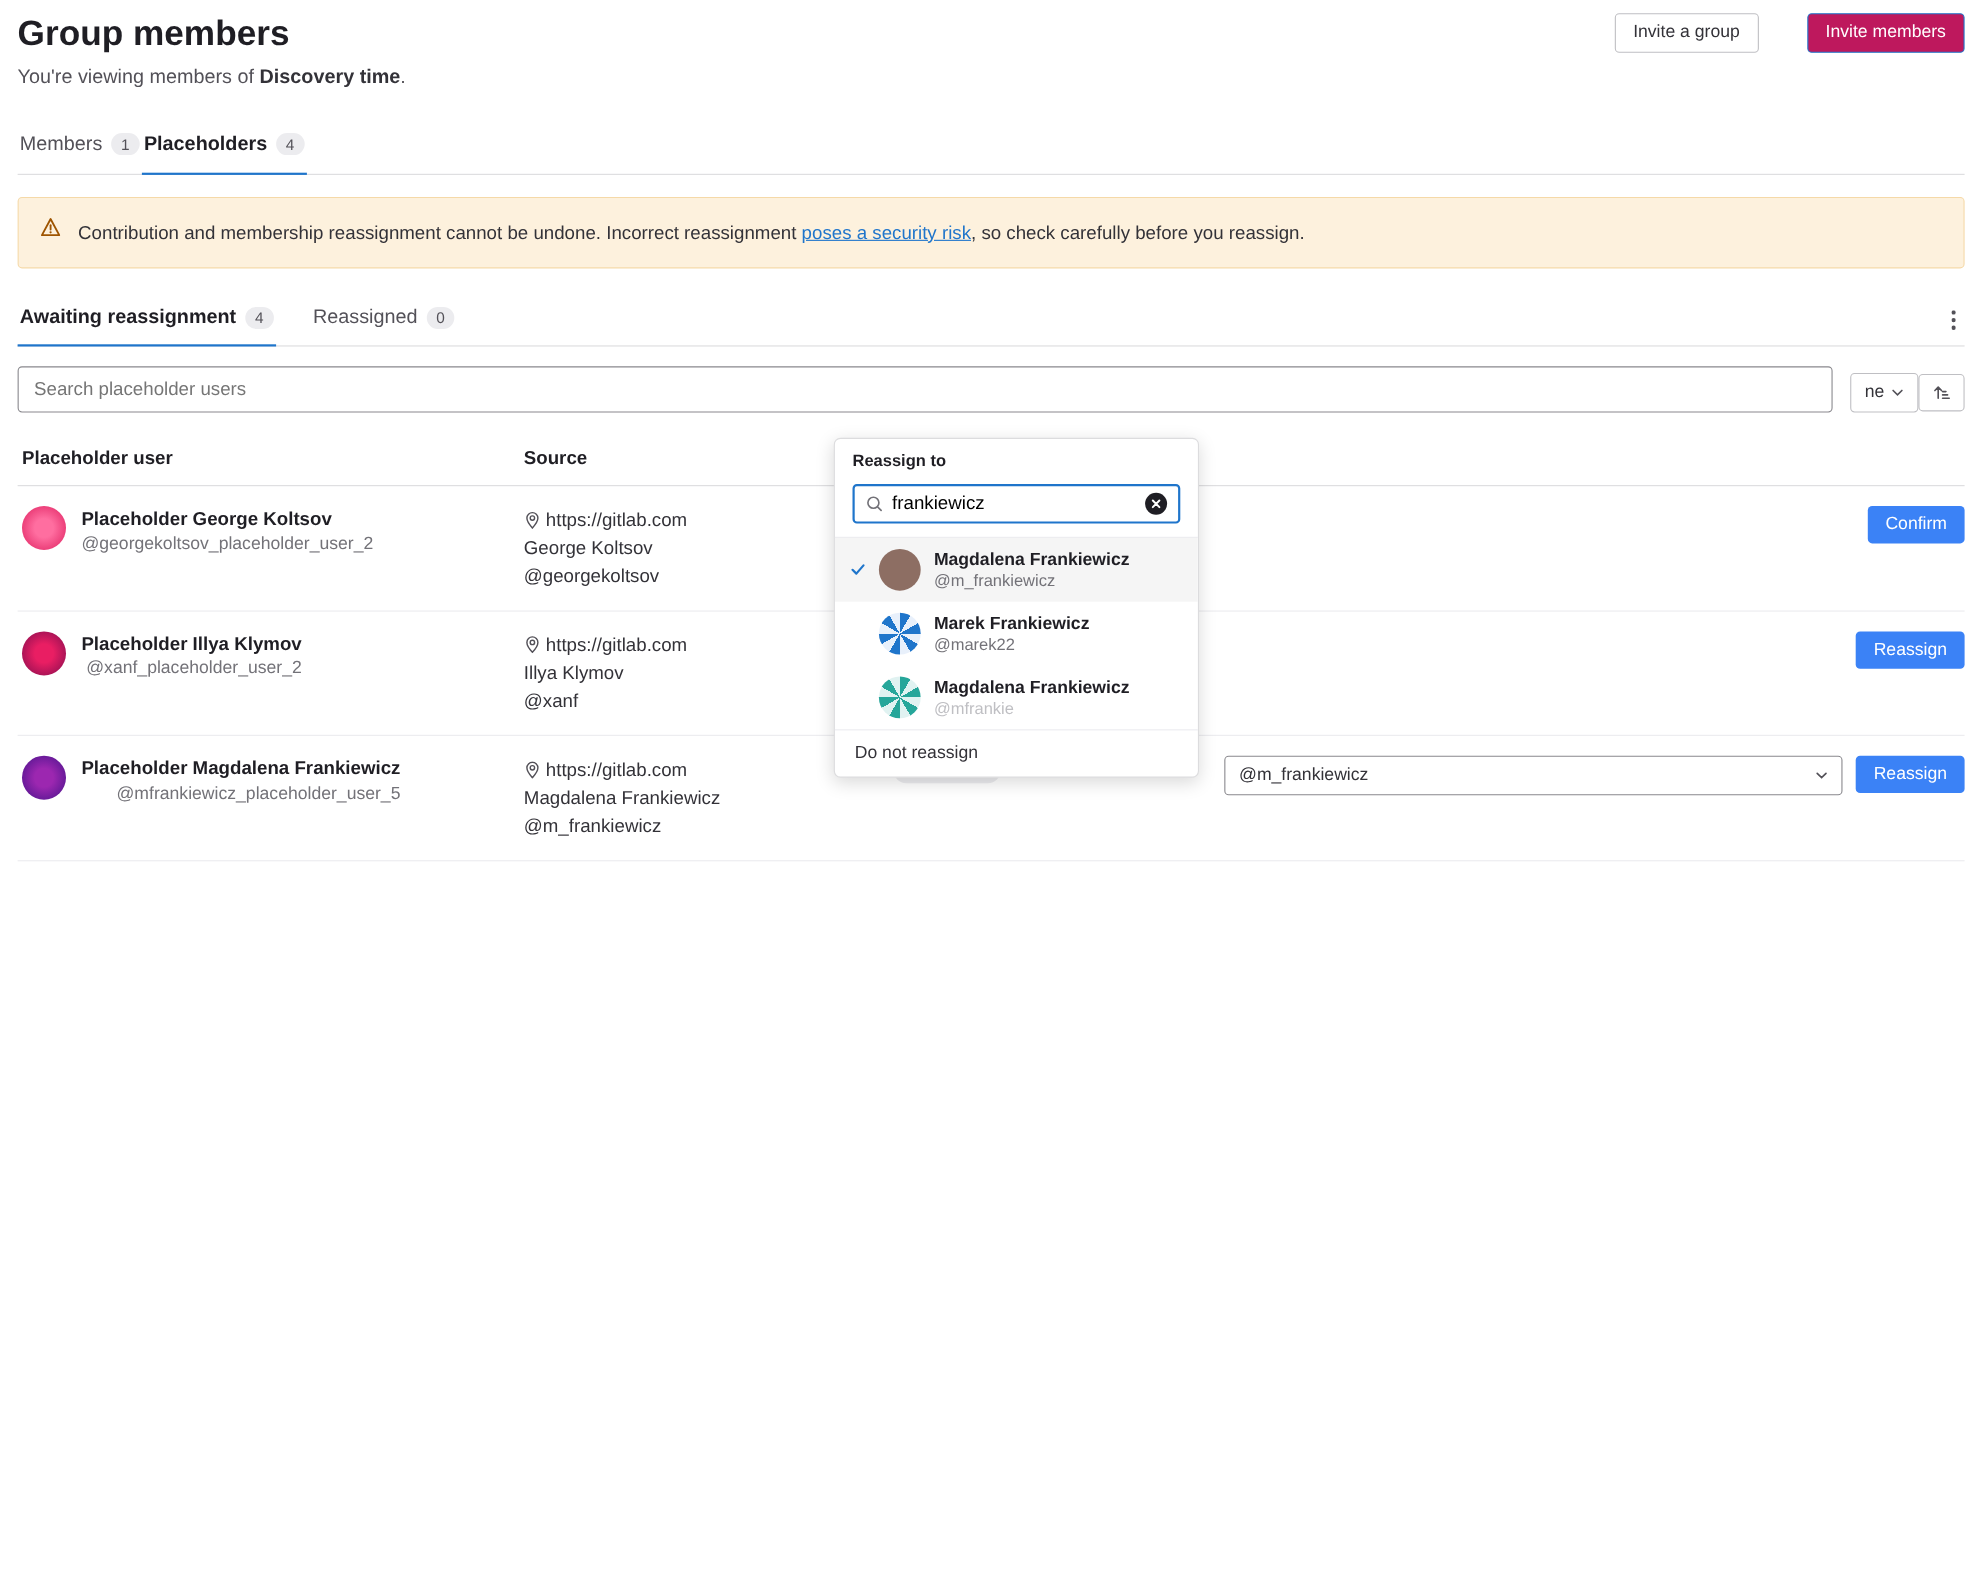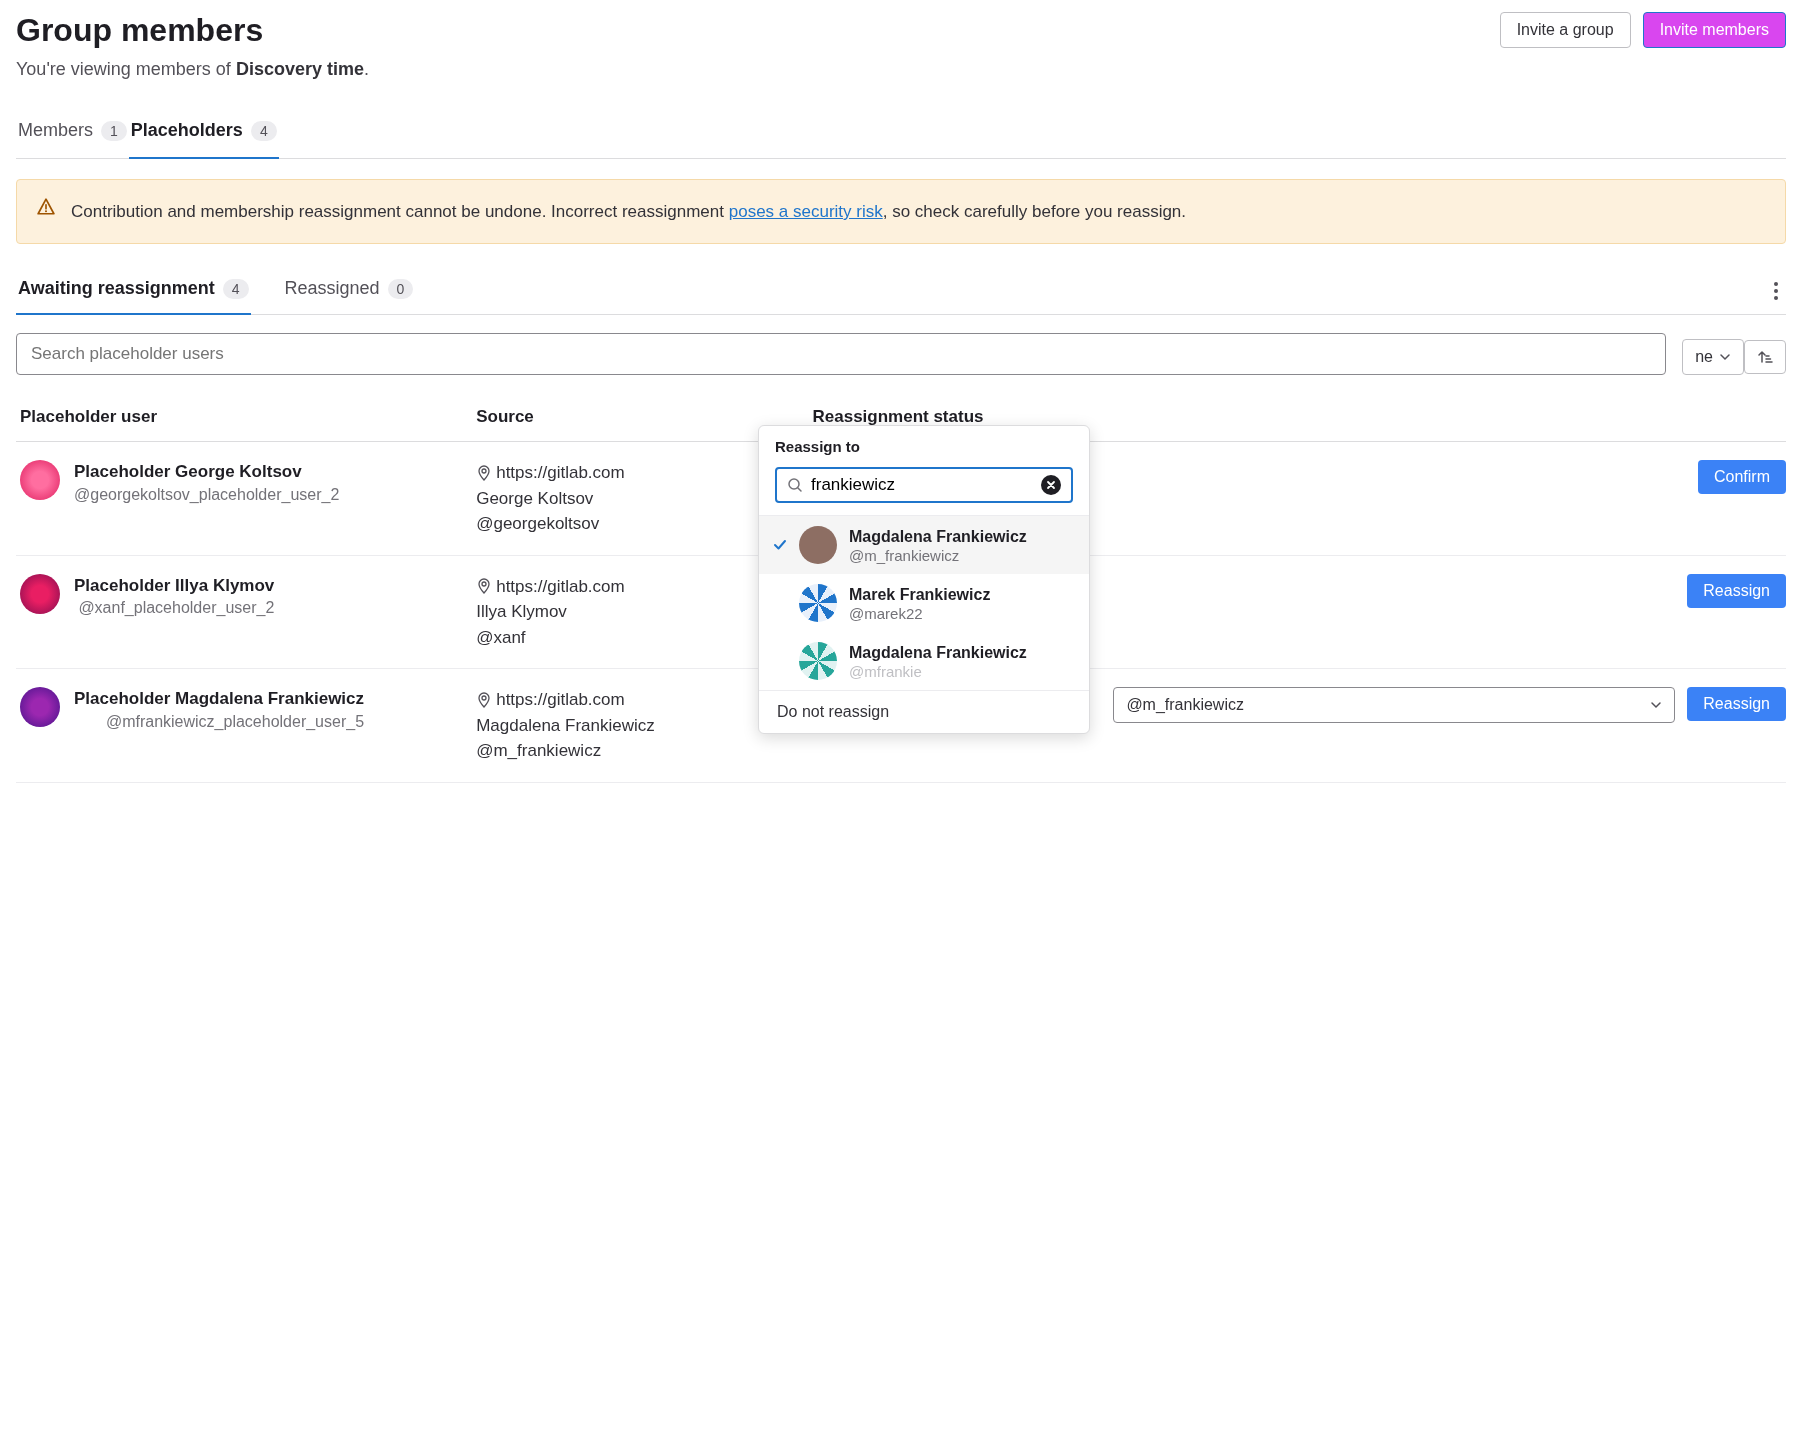--- a/index.html
+++ b/index.html
@@ -1,21 +1,21 @@
 <!DOCTYPE html>
 <html><head>
 <meta charset="utf-8">
 <style>
 * { box-sizing: border-box; margin: 0; padding: 0; }
 body { font-family: -apple-system, BlinkMacSystemFont, "Segoe UI", Helvetica, Arial, sans-serif; color: #333238; padding: 12px 16px; font-size: 14px; }
 .header-row { display: flex; justify-content: space-between; align-items: flex-start; margin-bottom: 10px; }
 h1 { font-size: 32px; font-weight: 700; color: #1f1e24; }
 .btn { display: inline-flex; align-items: center; padding: 8px 16px; font-size: 16px; border-radius: 4px; cursor: pointer; border: 1px solid transparent; font-weight: 400; }
 .btn-default { background: #fff; border-color: #bfbfc3; color: #333238; }
-.btn-primary { background: #d946ef; color: #fff; border-color: #1f75cb; }
+.btn-primary { background: #be185d; color: #fff; border-color: #1f75cb; margin-left: 32px; }
 .subtitle { font-size: 18px; color: #535158; margin-bottom: 28px; }
 .subtitle strong { color: #333238; font-weight: 600; }
 .tabs { display: flex; border-bottom: 1px solid #dcdcde; margin-bottom: 20px; }
 .tab { padding: 12px 2px 16px 2px; font-size: 18px; color: #535158; cursor: pointer; display: flex; align-items: center; gap: 8px; border-bottom: 2px solid transparent; margin-bottom: -1px; }
 .tab.active { color: #1f1e24; font-weight: 600; border-bottom-color: #1f75cb; }
 .badge { background: #ececef; color: #535158; border-radius: 10px; padding: 2px 9px; font-size: 14px; font-weight: 400; }
 .alert { background: #fdf1dd; border: 1px solid #f5d9a8; border-radius: 4px; padding: 18px 20px; display: flex; gap: 16px; margin-bottom: 24px; }
 .alert-icon { color: #9e5400; flex-shrink: 0; }
 .alert-text { font-size: 17px; line-height: 1.6; color: #333238; }
 .alert-text a { color: #1f75cb; text-decoration: underline; }
@@ -38,21 +38,21 @@
 .avatar { width: 40px; height: 40px; border-radius: 50%; flex-shrink: 0; }
 .user-info .name { font-weight: 600; font-size: 17px; line-height: 1.4; color: #1f1e24; }
 .user-info .handle { color: #737278; font-size: 16px; line-height: 1.4; word-break: break-all; text-align: right; }
 .source-cell { width: 19%; font-size: 17px; line-height: 1.5; }
 .source-url { display: flex; align-items: center; gap: 4px; }
 .status-cell { width: 17%; }
 .status-pill { background: #ececef; color: #535158; border-radius: 12px; padding: 4px 12px; font-size: 15px; display: inline-block; }
 .assign-cell { flex: 1; display: flex; gap: 12px; align-items: flex-start; }
 .confirm-btn { background: #3b82f6; color: #fff; border: none; border-radius: 4px; padding: 8px 16px; font-size: 16px; cursor: pointer; margin-left: auto; }
 .select-field { flex: 1; border: 1px solid #89888d; border-radius: 4px; padding: 8px 12px; font-size: 16px; display: flex; justify-content: space-between; align-items: center; background: #fff; cursor: pointer; }
-.popover { position: absolute; top: 425px; left: 758px; width: 332px; background: #fff; border: 1px solid #dcdcde; border-radius: 6px; box-shadow: 0 4px 16px rgba(0,0,0,0.15); z-index: 100; }
+.popover { position: absolute; top: 398px; left: 758px; width: 332px; background: #fff; border: 1px solid #dcdcde; border-radius: 6px; box-shadow: 0 4px 16px rgba(0,0,0,0.15); z-index: 100; }
 .popover-header { padding: 12px 16px; font-size: 15px; font-weight: 600; color: #1f1e24; }
 .popover-search { padding: 0 16px 12px 16px; }
 .popover-search-box { display: flex; align-items: center; border: 2px solid #1f75cb; border-radius: 4px; padding: 6px 10px; gap: 8px; }
 .popover-search-box input { flex: 1; border: none; outline: none; font-size: 17px; }
 .clear-btn { width: 20px; height: 20px; background: #1f1e24; border-radius: 50%; color: #fff; display: flex; align-items: center; justify-content: center; cursor: pointer; font-size: 12px; }
 .popover-list { max-height: 240px; overflow: hidden; border-top: 1px solid #ececef; border-bottom: 1px solid #ececef; }
 .popover-item { display: flex; align-items: center; gap: 12px; padding: 10px 16px 10px 40px; cursor: pointer; position: relative; }
 .popover-item.selected { background: #f5f5f5; }
 .popover-item .check { position: absolute; left: 14px; color: #1f75cb; }
 .popover-item .pavatar { width: 38px; height: 38px; border-radius: 50%; flex-shrink: 0; }

